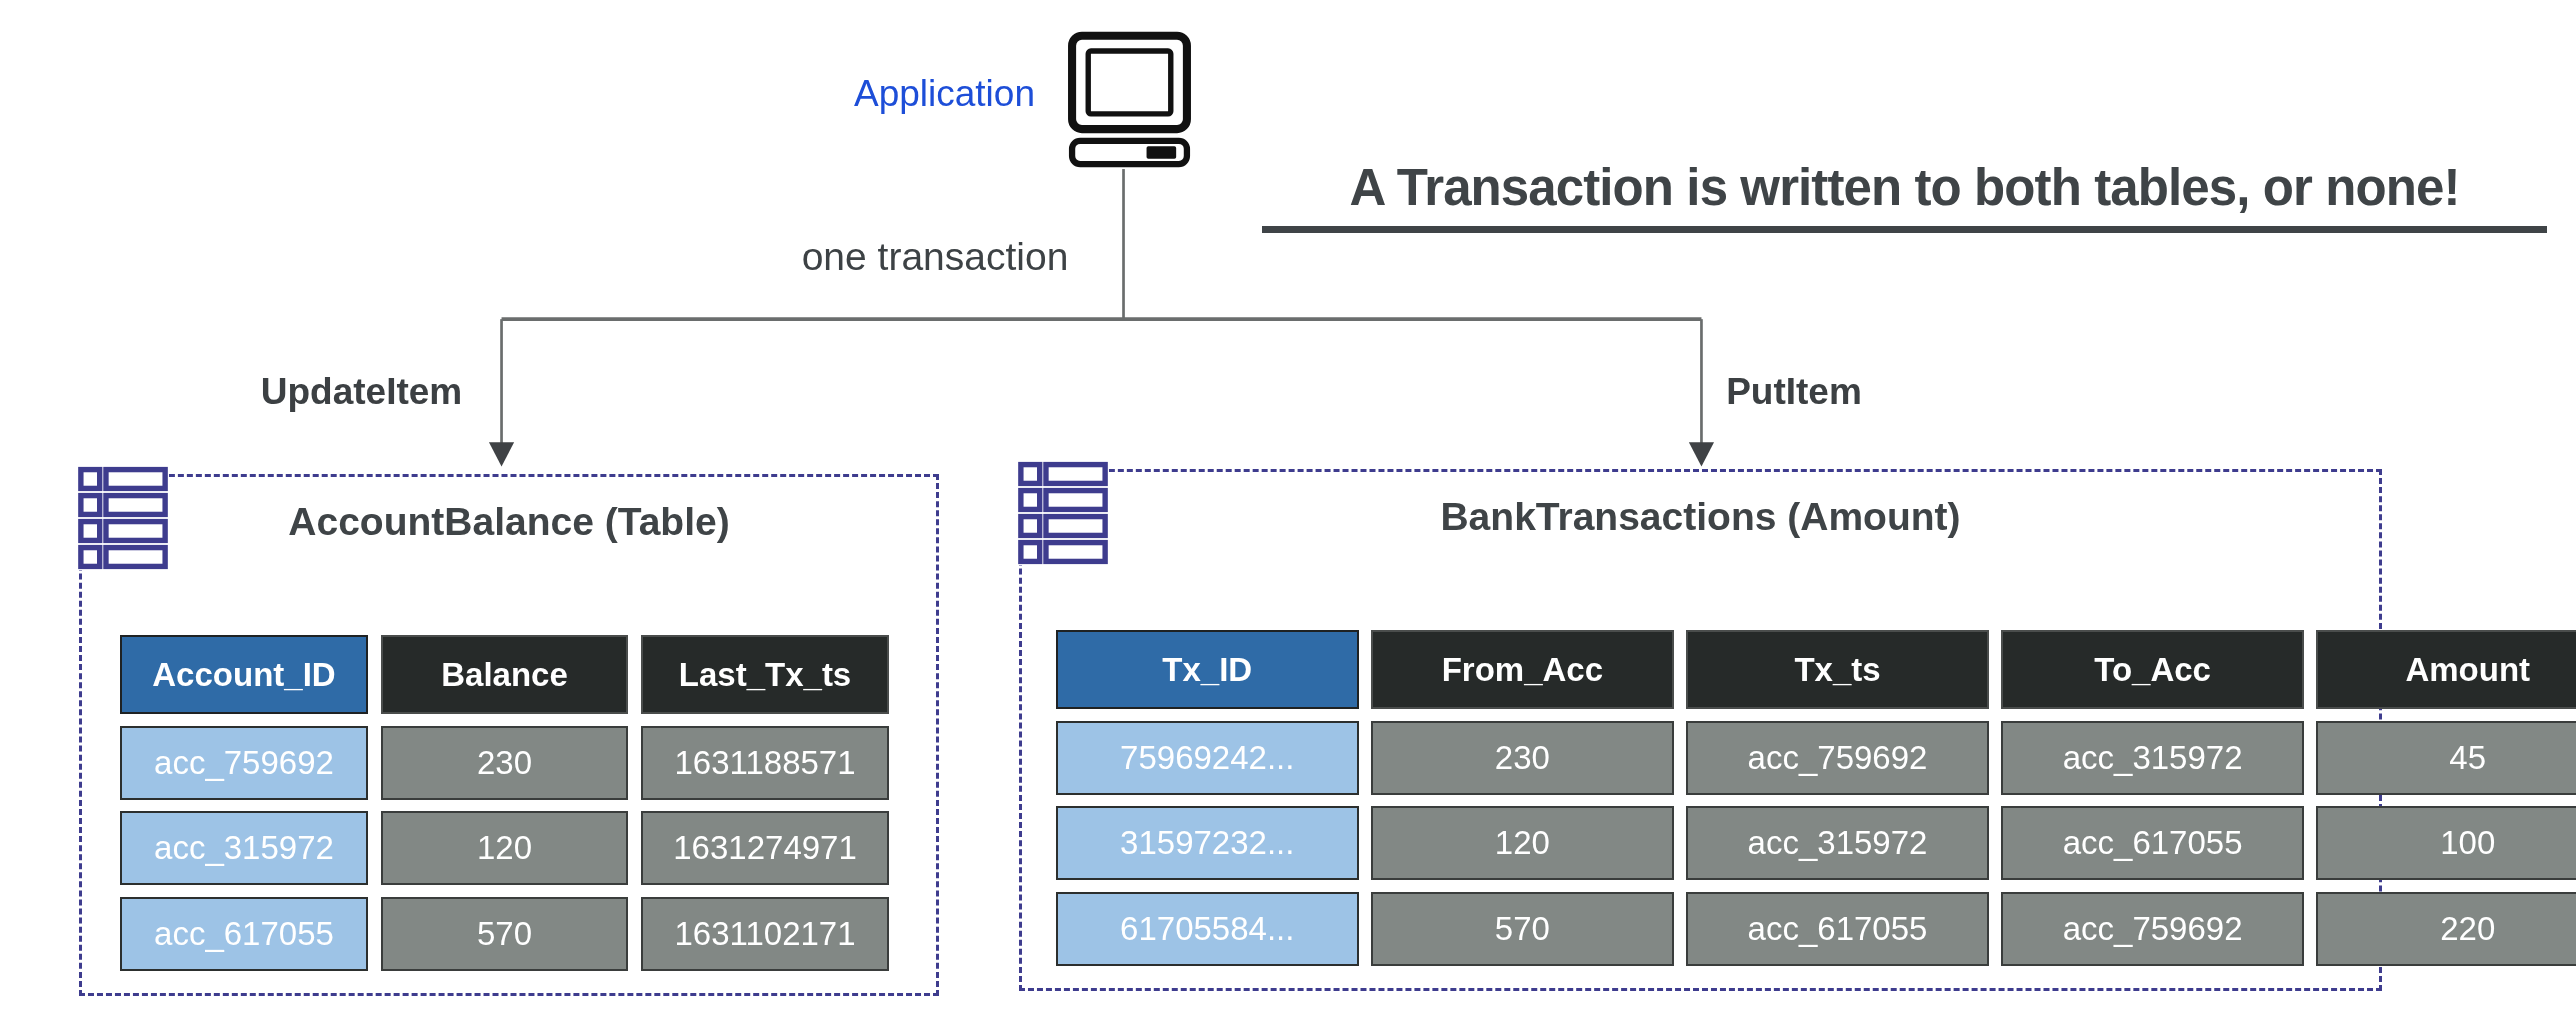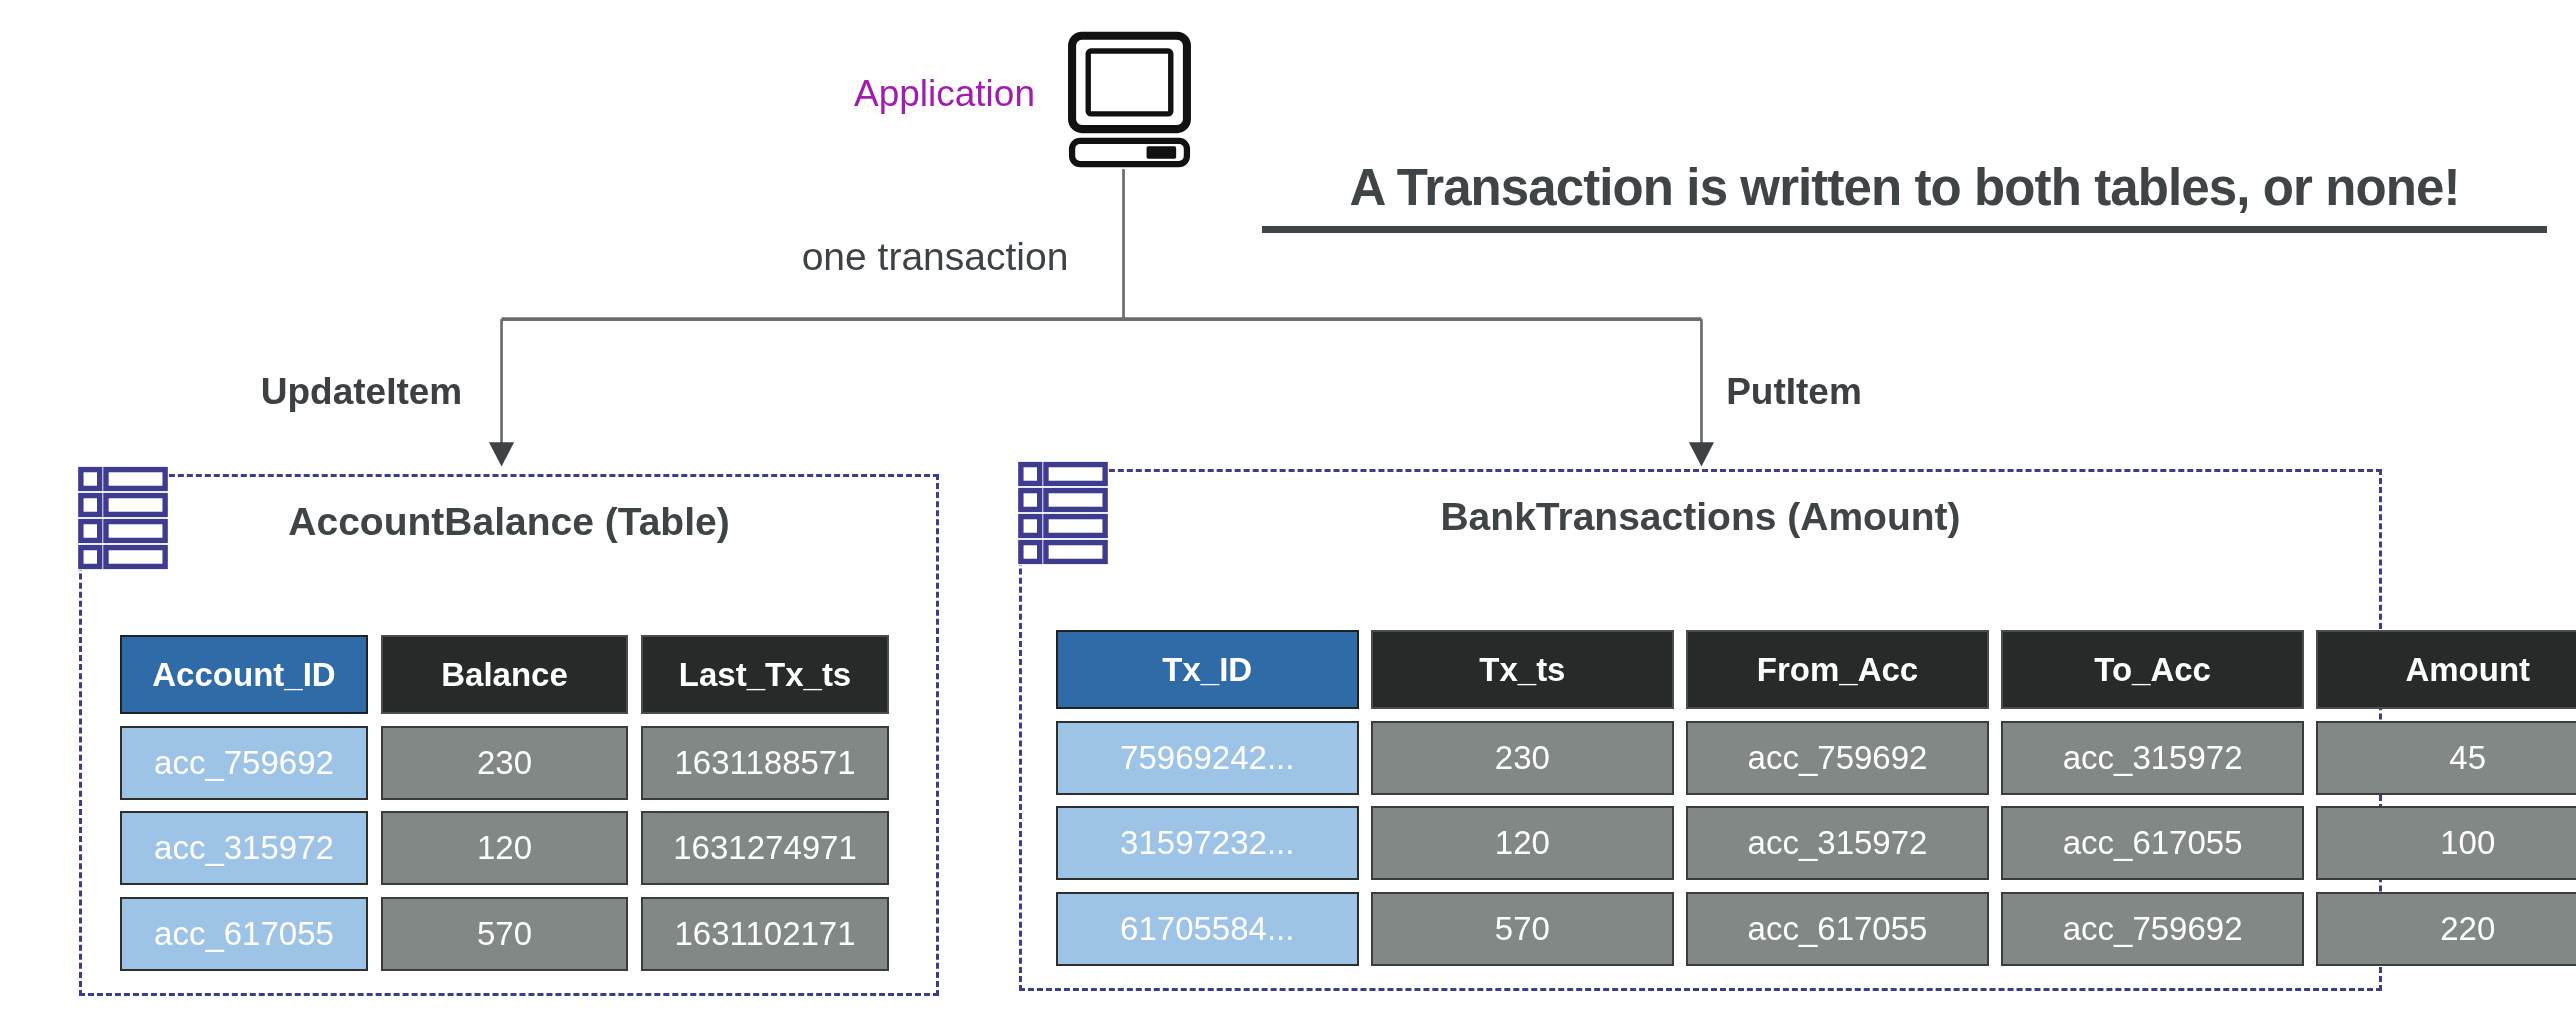--- a/index.html
+++ b/index.html
@@ -7,21 +7,21 @@
     position:relative;
     width:2576px;height:1032px;
     background:#ffffff;
     font-family:"Liberation Sans", sans-serif;
     overflow:hidden;
   }
   .txt{position:absolute;color:#3f4447;}
 
   .app-label{
     left:629px;top:72px;width:406px;
-    font-size:37px;color:#a21caf;text-align:right;line-height:43px;
+    font-size:37px;color:#1d4ed8;text-align:right;line-height:43px;
   }
   .computer-icon{position:absolute;left:1064px;top:31px;}
 
   .one-transaction{
     left:764px;top:235px;width:342px;text-align:center;
     font-size:39px;color:#3d4245;
   }
 
   .headline{
     left:1262px;top:158px;width:1285px;text-align:center;
@@ -144,22 +144,22 @@
         <rect x="32" y="33" width="66" height="21"></rect>
         <rect x="4" y="62" width="21" height="21"></rect>
         <rect x="32" y="62" width="66" height="21"></rect>
         <rect x="4" y="91" width="21" height="21"></rect>
         <rect x="32" y="91" width="66" height="21"></rect>
       </g>
     </svg>
     <div class="box-title">BankTransactions (Amount)</div>
     <div class="grid grid-right" style="grid-template-columns: repeat(5, 1fr);">
         <div class="cell header key">Tx_ID</div>
+        <div class="cell header">From_Acc</div>
         <div class="cell header">Tx_ts</div>
-        <div class="cell header">From_Acc</div>
         <div class="cell header">To_Acc</div>
         <div class="cell header">Amount</div>
         <div class="cell data key">75969242...</div>
         <div class="cell data">230</div>
         <div class="cell data">acc_759692</div>
         <div class="cell data">acc_315972</div>
         <div class="cell data">45</div>
         <div class="cell data key">31597232...</div>
         <div class="cell data">120</div>
         <div class="cell data">acc_315972</div>

